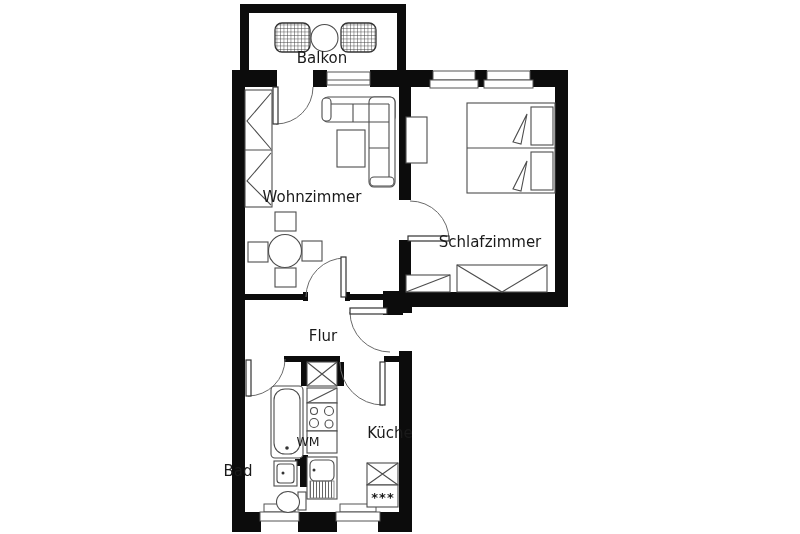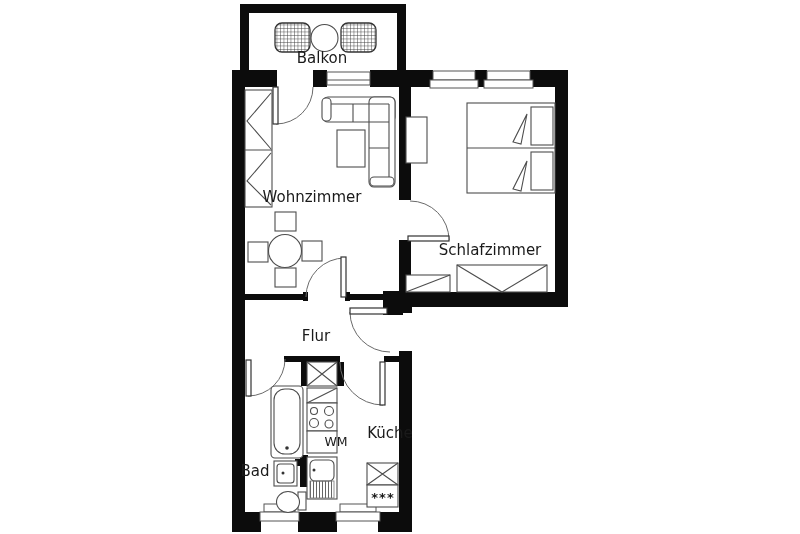--- a/index.html
+++ b/index.html
@@ -216,19 +216,19 @@
     </g>
     <g>
       <rect class="f" x="298" y="492" width="8" height="18"></rect>
       <ellipse class="f" cx="288" cy="502" rx="11.5" ry="10.5"></ellipse>
     </g>
   </g>
 </svg>
 
 <div class="lbl" style="left:322px;top:58px">Balkon</div>
 <div class="lbl" style="left:312px;top:197px">Wohnzimmer</div>
-<div class="lbl" style="left:490px;top:250px">Schlafzimmer</div>
-<div class="lbl" style="left:316px;top:336px">Flur</div>
+<div class="lbl" style="left:490px;top:242px">Schlafzimmer</div>
+<div class="lbl" style="left:323px;top:336px">Flur</div>
 <div class="lbl" style="left:390px;top:433px">Küche</div>
-<div class="lbl" style="left:255px;top:471px">Bad</div>
-<div class="lbl lbl-sm" style="left:336px;top:442px">WM</div>
+<div class="lbl" style="left:238px;top:471px">Bad</div>
+<div class="lbl lbl-sm" style="left:308px;top:442px">WM</div>
 <div class="lbl lbl-stars" style="left:383px;top:497px">***</div>
 </div>
 
 </body></html>

